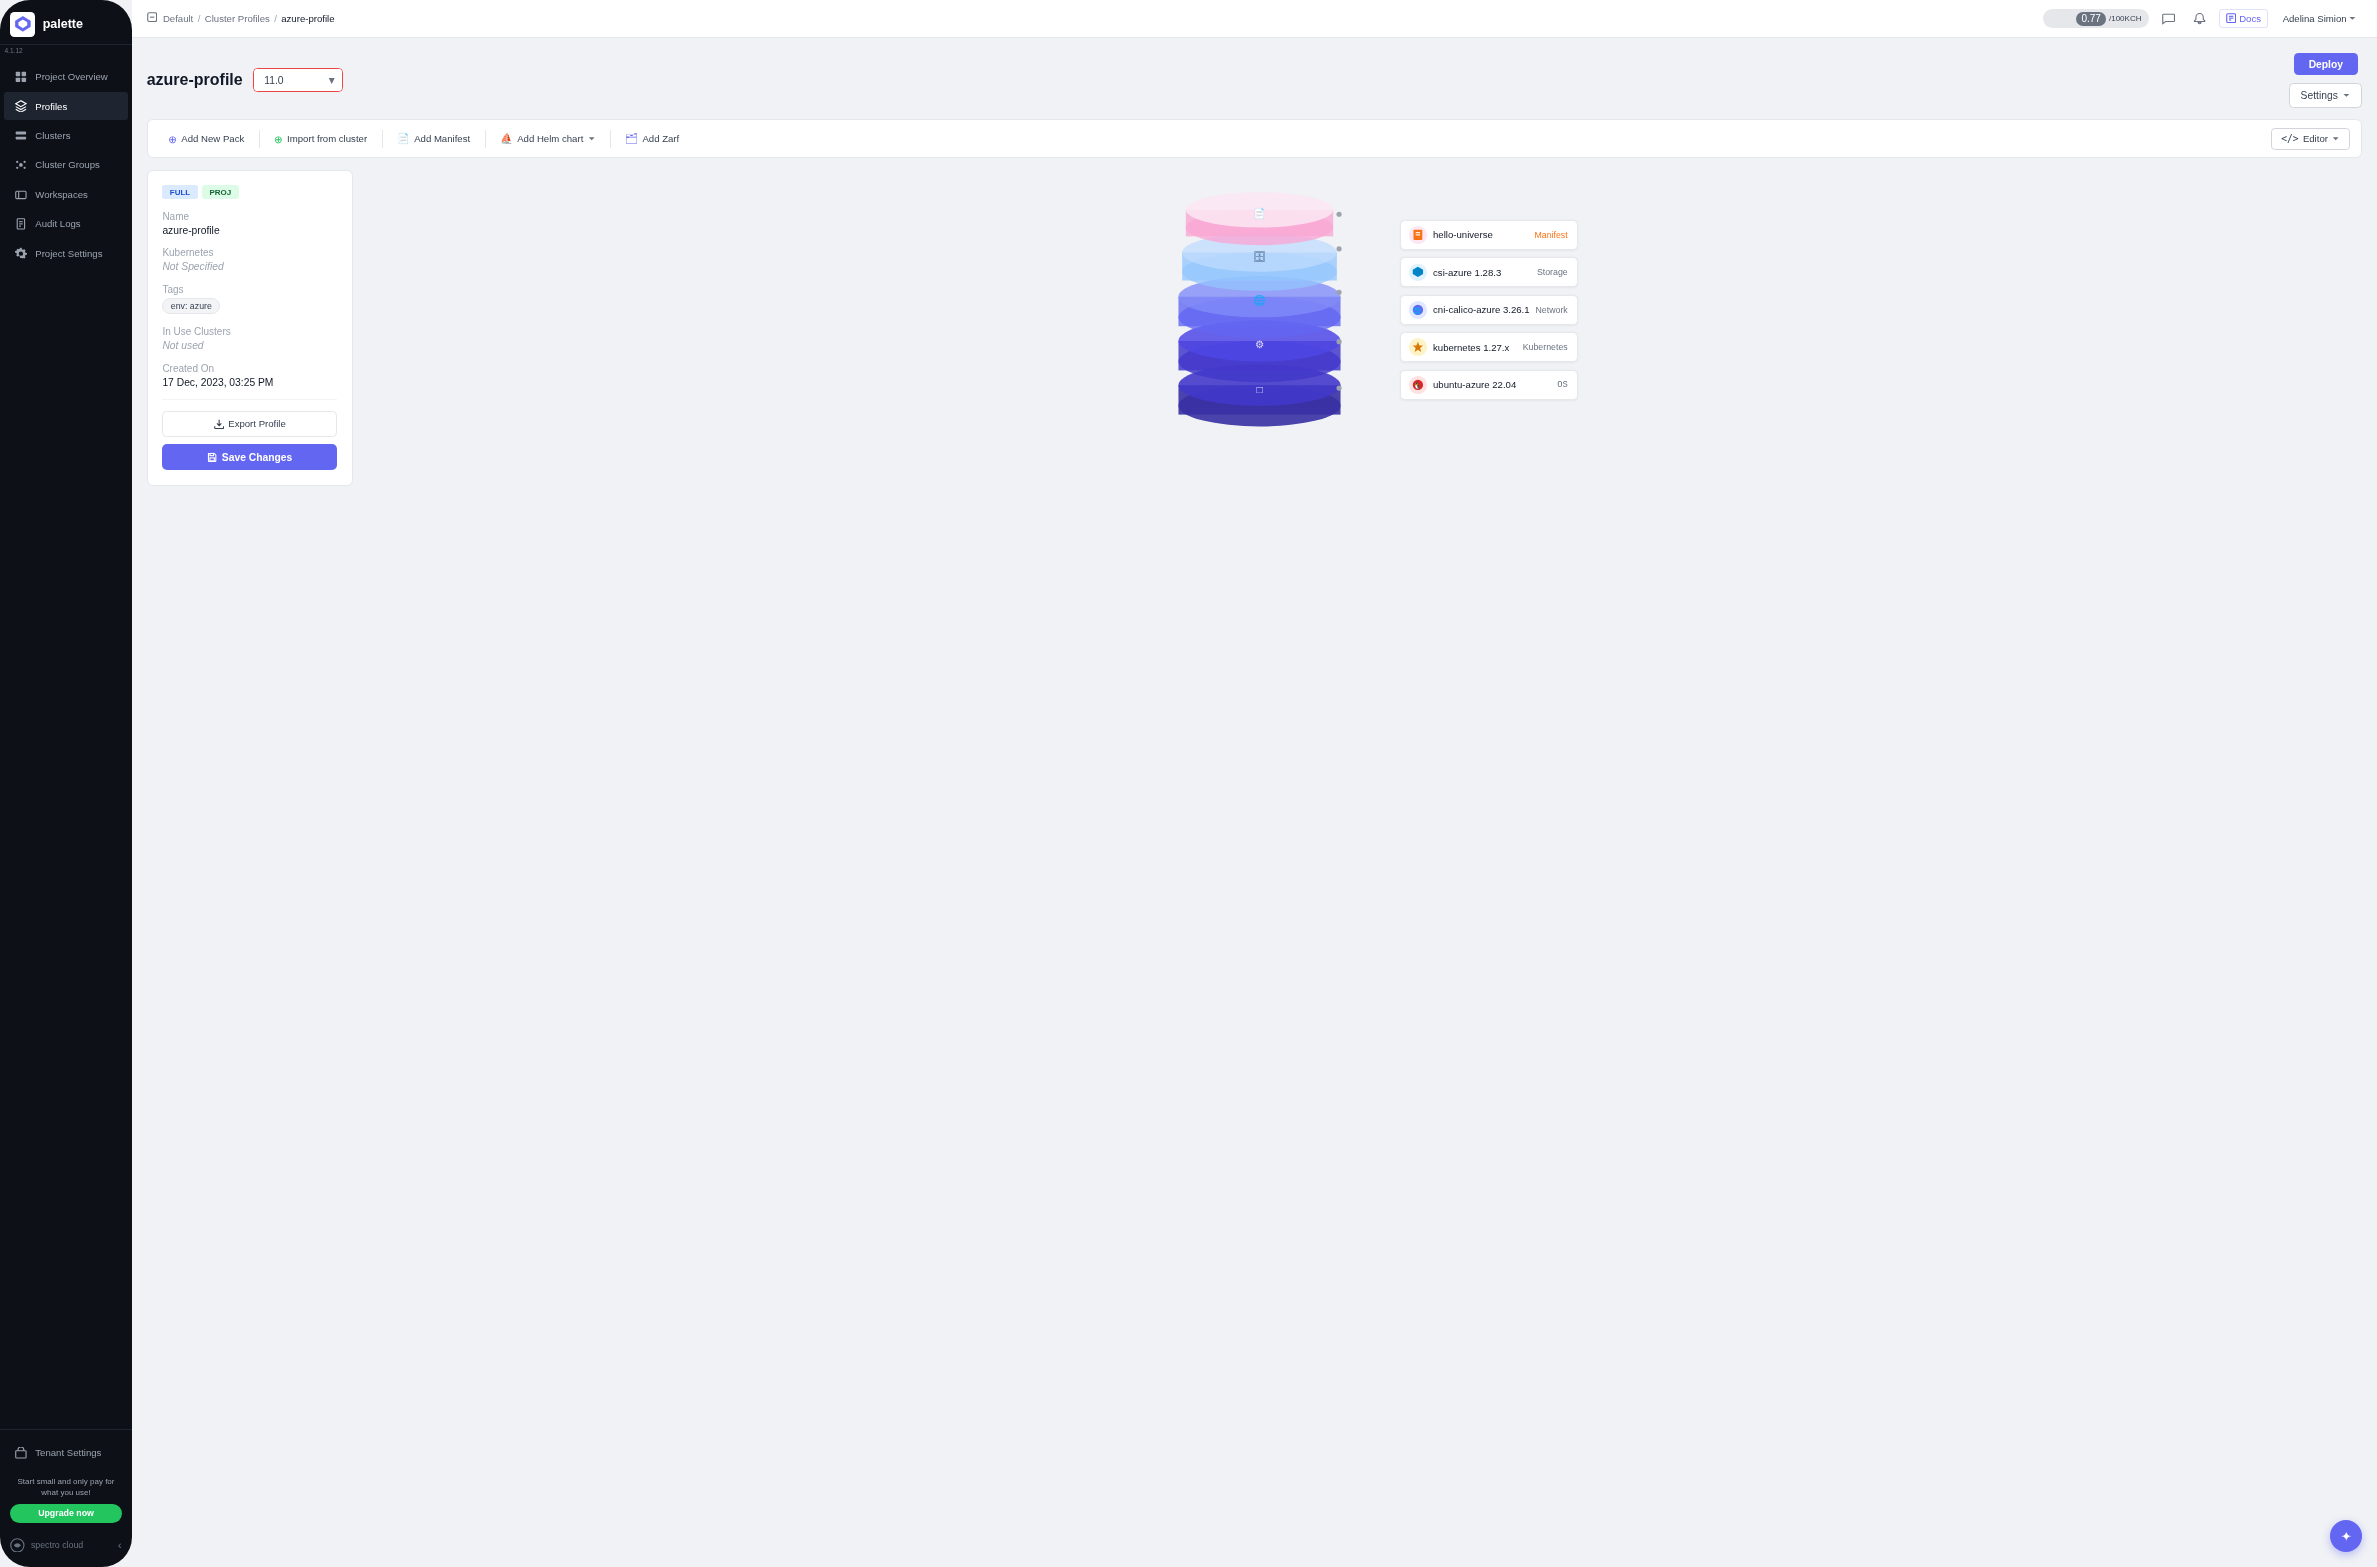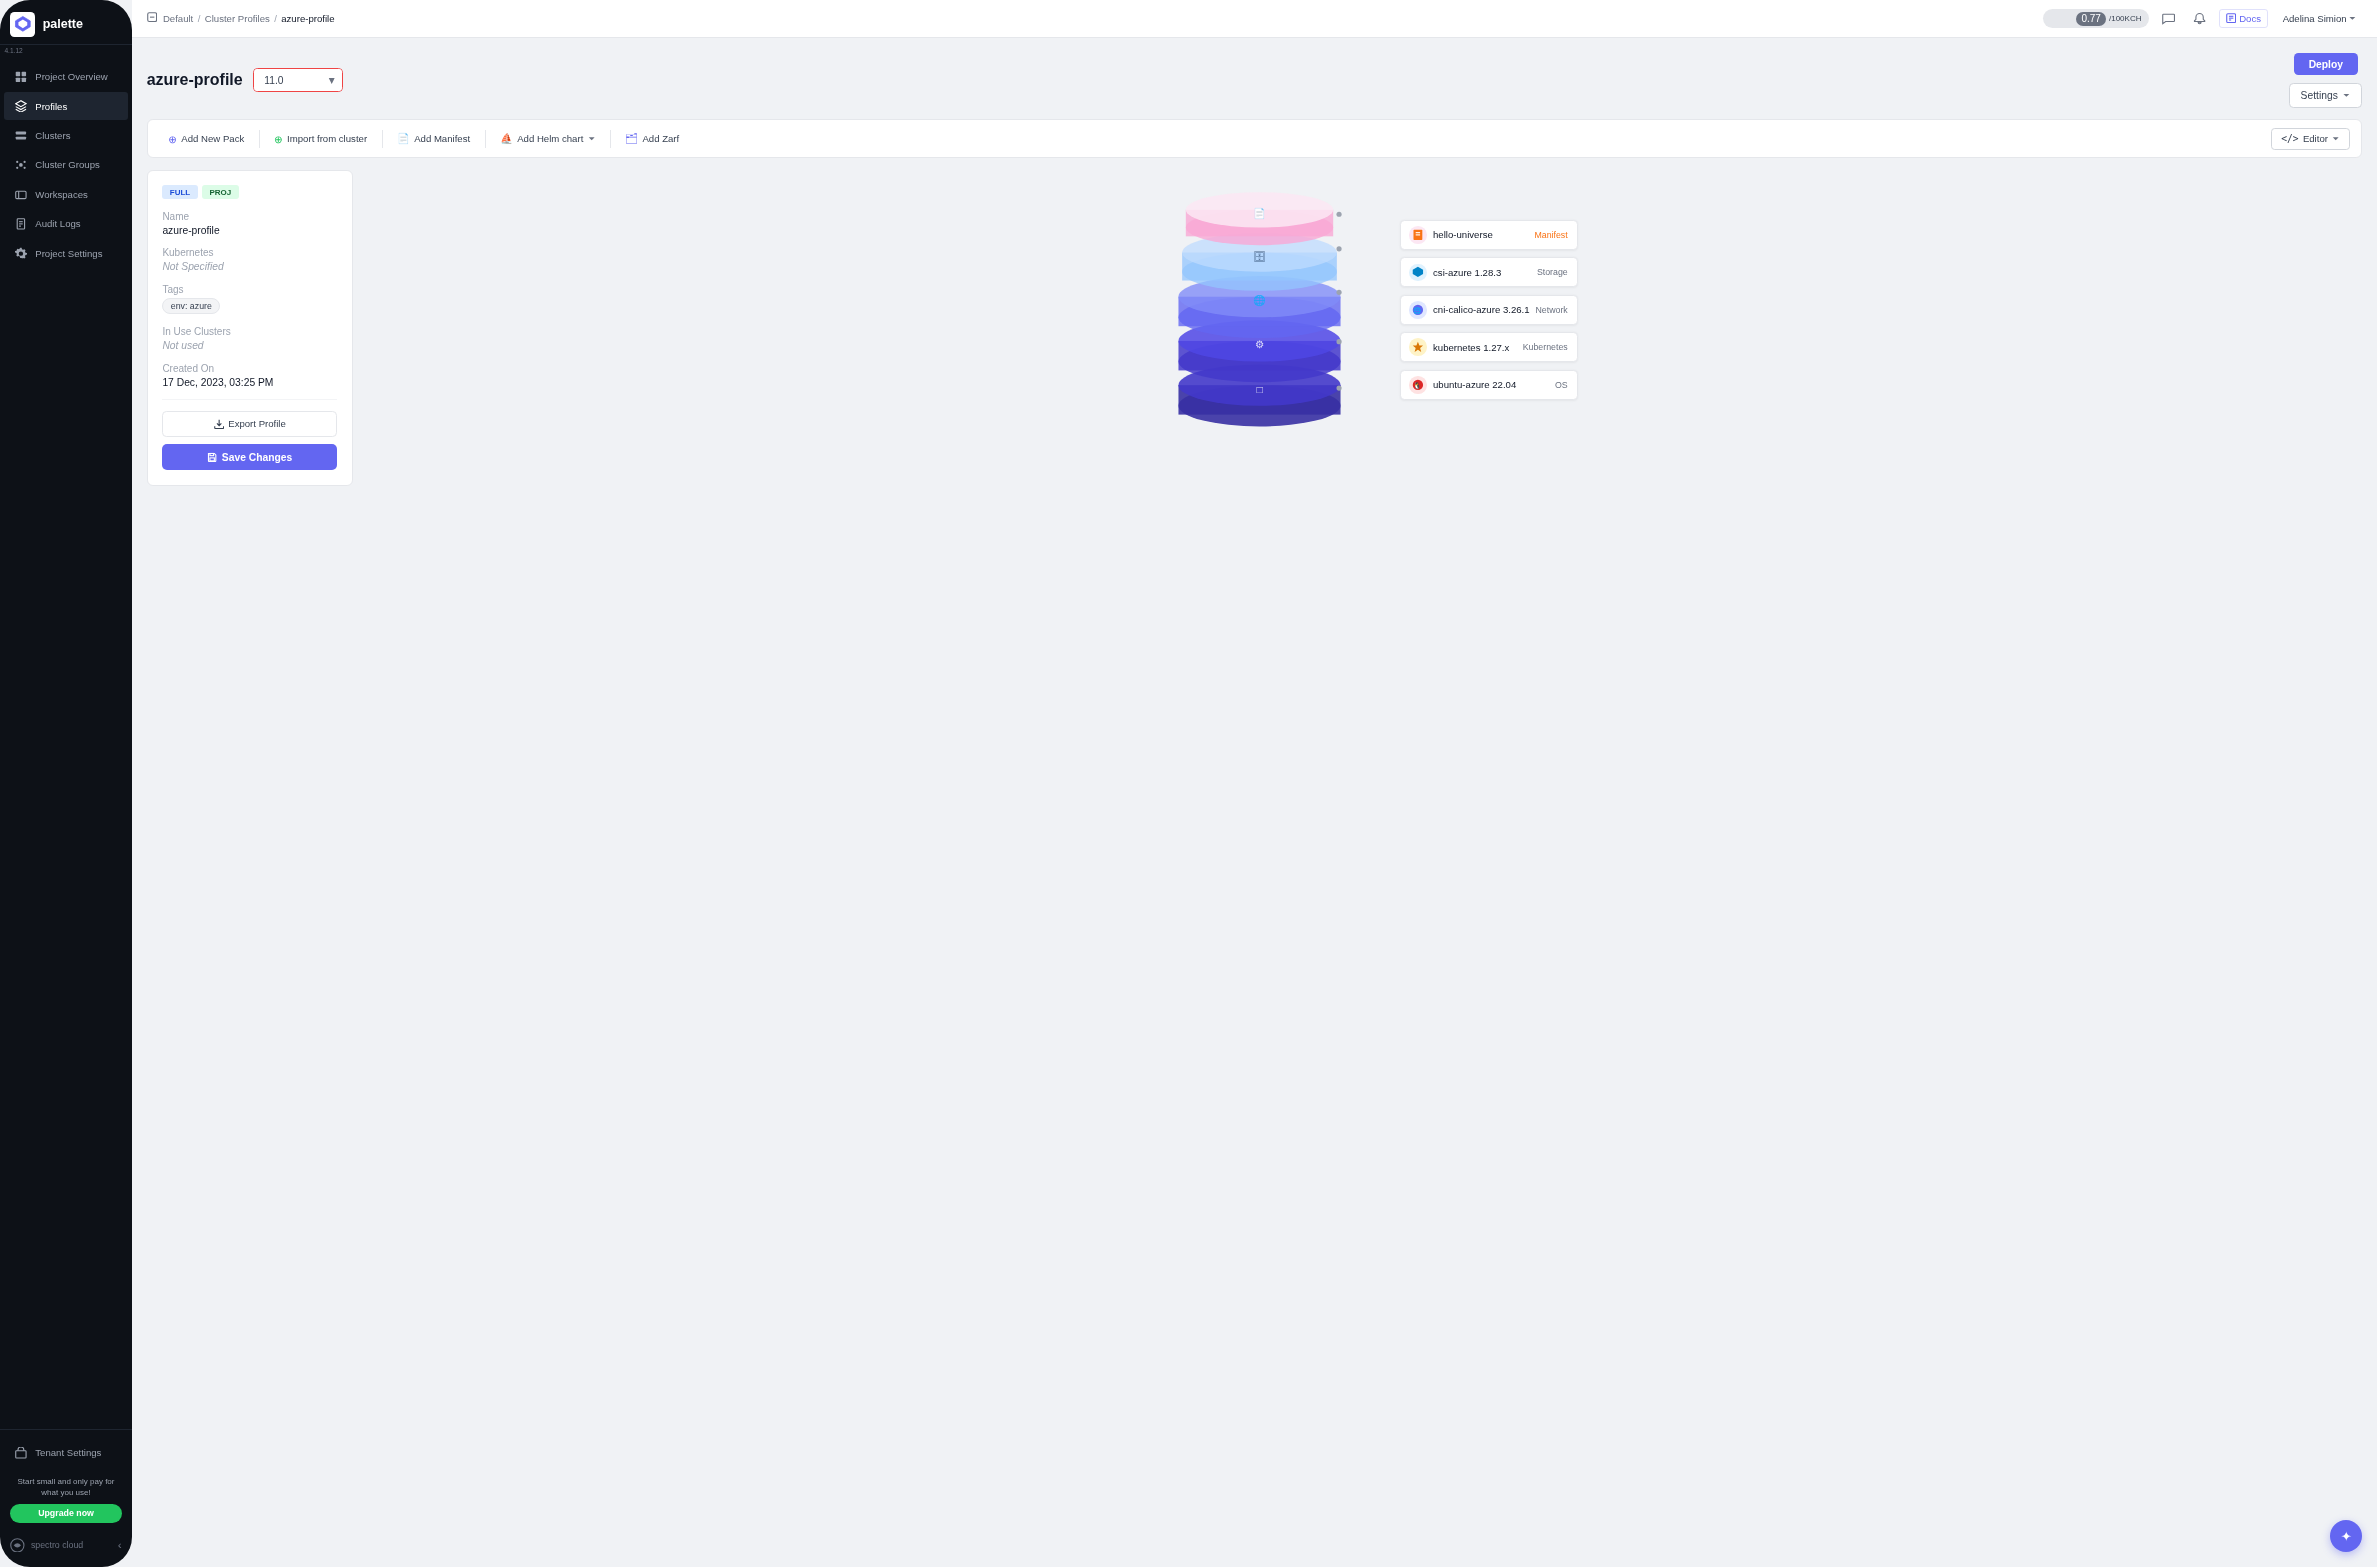--- a/index.html
+++ b/index.html
@@ -367,21 +367,21 @@
       justify-content: center;
       font-size: 10.3px;
       flex-shrink: 0;
     }
     .layer-name { font-size: 9.6px; color: #111827; font-weight: 500; flex: 1; }
     .layer-type { font-size: 8.8px; color: #6b7280; margin-left: auto; }
     .layer-type.manifest { color: #f97316; }
     .layer-type.storage { color: #6b7280; }
     .layer-type.network { color: #6b7280; }
     .layer-type.kubernetes { color: #6b7280; }
-    .layer-type.os { color: #6b7280; }
+    .layer-type.os { color: #6b7280; font-family: Liberation Mono, monospace; }
 
     
     .fab {
       position: fixed;
       bottom: 14.7px;
       right: 14.7px;
       width: 32px;
       height: 32px;
       background: #6366f1;
       border-radius: 50%;

